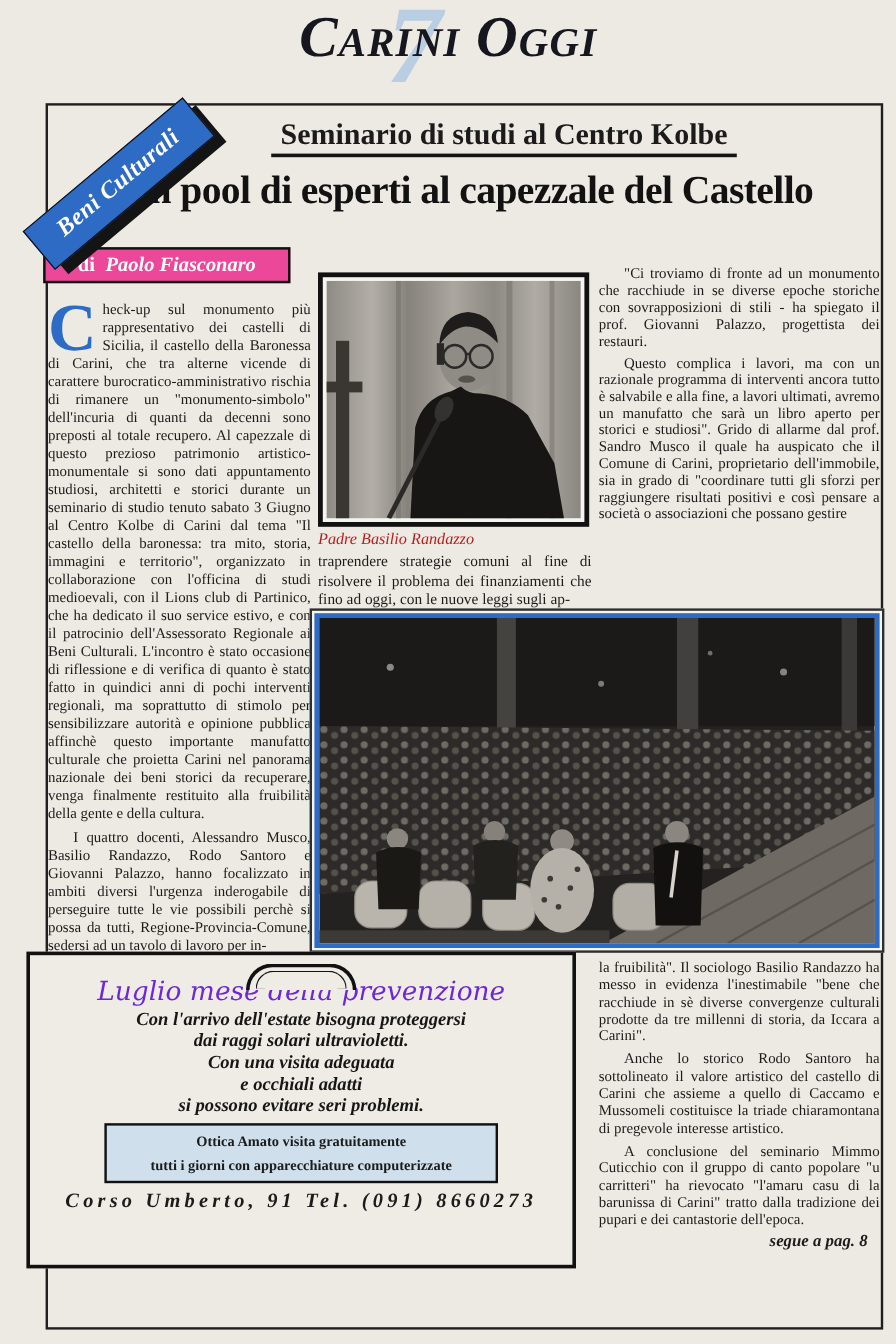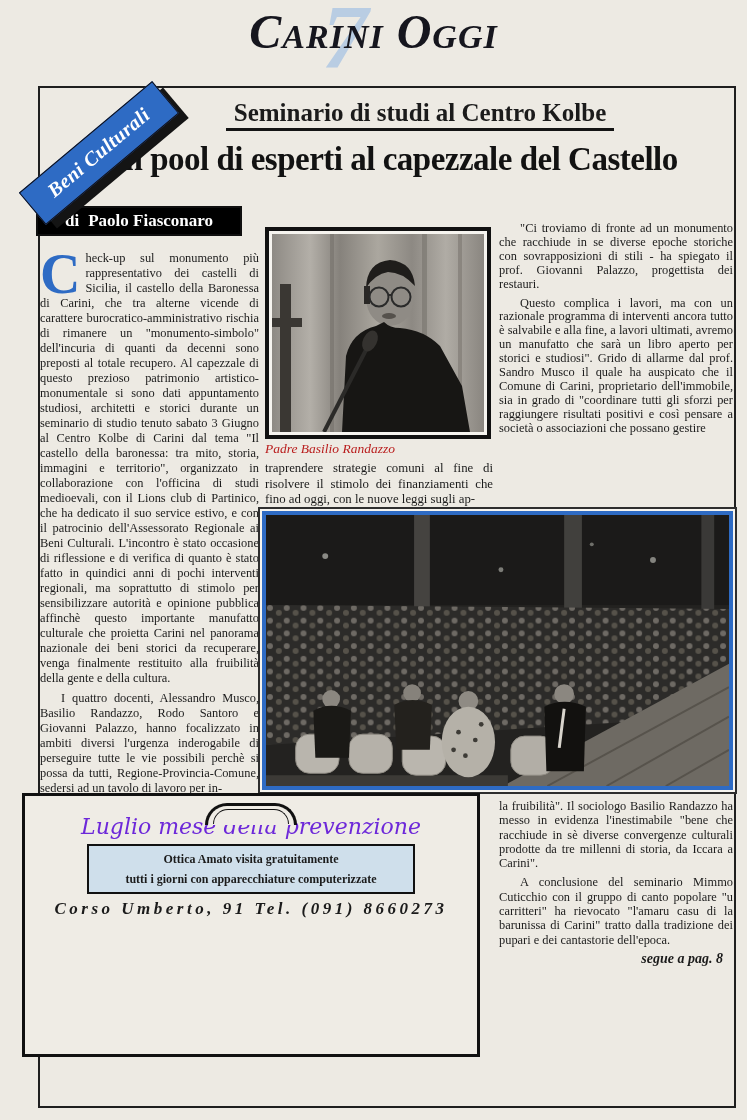--- a/index.html
+++ b/index.html
@@ -43,25 +43,25 @@
     display:inline-block;font-size:25px;font-weight:bold;
     border-bottom:3px solid #141414;padding:0 8px 1px;
   }
   #headline{
     position:absolute;left:48px;right:16px;top:141px;margin:0;z-index:3;
     text-align:center;font-size:33px;font-weight:bold;letter-spacing:-0.5px;color:#121212;
   }
   
   #byline{
     position:absolute;left:36px;top:206px;width:206px;height:30px;z-index:3;
-    background:#000000;border:2px solid #101010;box-sizing:border-box;
+    background:#ec4899;border:2px solid #101010;box-sizing:border-box;
     display:flex;align-items:center;justify-content:center;gap:9px;
     color:#fff;font-size:17px;font-weight:bold;
   }
-  .by-author{}
+  .by-author{font-style:italic;}
   
   .bodytext{position:absolute;font-size:12.4px;line-height:15px;text-align:justify;
     hyphens:auto;-webkit-hyphens:auto;}
   .bodytext p{margin:0 0 5px 0;}
   .bodytext p.indent{text-indent:1.7em;}
   #col1{left:40px;top:251px;width:219px;height:568px;}
   #col2{left:265px;top:461px;width:228px;font-size:12.8px;line-height:15.5px;}
   #col3a{left:499px;top:222px;width:234px;line-height:13.9px;}
   #col3b{left:499px;top:799px;width:234px;line-height:14.3px;}
   .dropcap{
@@ -193,21 +193,21 @@
       <line x1="116" y1="61" x2="120" y2="61" stroke="#2a2a2a" stroke-width="2"></line>
       <ellipse cx="117" cy="82" rx="7" ry="3" fill="#55514c"></ellipse>
       <path d="M70,198 L74,122 Q80,98 104,92 L112,88 Q118,94 128,94 Q152,96 168,112 L190,152 L198,198 Z" fill="#171614"></path>
       <line x1="52" y1="198" x2="96" y2="112" stroke="#2b2a28" stroke-width="4"></line>
       <ellipse cx="98" cy="107" rx="7" ry="11" fill="#34322f" transform="rotate(26 98 107)"></ellipse>
     </svg>
   </figure>
   <div id="photo1-caption">Padre Basilio Randazzo</div>
 
   <div id="col2" class="bodytext">
-    <p>traprendere strategie comuni al fine di risolvere il stimolo dei finanziamenti che fino ad oggi, con le nuove leggi sugli ap-</p>
+    <p>traprendere strategie comuni al fine di risolvere il problema dei finanziamenti che fino ad oggi, con le nuove leggi sugli ap-</p>
   </div>
 
   <div id="col3a" class="bodytext">
     <p class="indent">"Ci troviamo di fronte ad un monumento che racchiude in se diverse epoche storiche con sovrapposizioni di stili - ha spiegato il prof. Giovanni Palazzo, progettista dei restauri.</p>
     <p class="indent">Questo complica i lavori, ma con un razionale programma di interventi ancora tutto è salvabile e alla fine, a lavori ultimati, avremo un manufatto che sarà un libro aperto per storici e studiosi". Grido di allarme dal prof. Sandro Musco il quale ha auspicato che il Comune di Carini, proprietario dell'immobile, sia in grado di "coordinare tutti gli sforzi per raggiungere risultati positivi e così pensare a società o associazioni che possano gestire</p>
   </div>
 
   <figure id="photo2">
     <div class="photo2-inner">
       <svg viewBox="0 0 469 277" preserveAspectRatio="none">
@@ -250,29 +250,37 @@
         <circle cx="190" cy="240" r="2.4" fill="#3d3b36"></circle>
         <circle cx="302" cy="183" r="10" fill="#8b8780"></circle>
         <path d="M282,196 Q302,186 324,196 L322,262 L284,262 Z" fill="#12110f"></path>
         <line x1="302" y1="198" x2="297" y2="238" stroke="#d8d4cc" stroke-width="3"></line>
       </svg>
     </div>
   </figure>
 
   <div id="col3b" class="bodytext">
     <p>la fruibilità". Il sociologo Basilio Randazzo ha messo in evidenza l'inestimabile "bene che racchiude in sè diverse convergenze culturali prodotte da tre millenni di storia, da Iccara a Carini".</p>
+    <p class="indent">Anche lo storico Rodo Santoro ha sottolineato il valore artistico del castello di Carini che assieme a quello di Caccamo e Mussomeli costituisce la triade chiaramontana di pregevole interesse artistico.</p>
     <p class="indent">A conclusione del seminario Mimmo Cuticchio con il gruppo di canto popolare "u carritteri" ha rievocato "l'amaru casu di la barunissa di Carini" tratto dalla tradizione dei pupari e dei cantastorie dell'epoca.</p>
     <p class="continuation">segue a pag. 8</p>
   </div>
 
   <div id="ad">
     <div class="ad-arch">
       <div class="ad-arch-inner"></div>
     </div>
     <div class="ad-tagline">Luglio mese della prevenzione</div>
+    <div class="ad-body">
+      <div>Con l'arrivo dell'estate bisogna proteggersi</div>
+      <div>dai raggi solari ultravioletti.</div>
+      <div>Con una visita adeguata</div>
+      <div>e occhiali adatti</div>
+      <div>si possono evitare seri problemi.</div>
+    </div>
     <div class="ad-highlight">
       <div>Ottica Amato visita gratuitamente</div>
       <div>tutti i giorni con apparecchiature computerizzate</div>
     </div>
     <div class="ad-address">Corso Umberto, 91 Tel. (091) 8660273</div>
   </div>
 
 </div>
 
 </body></html>

